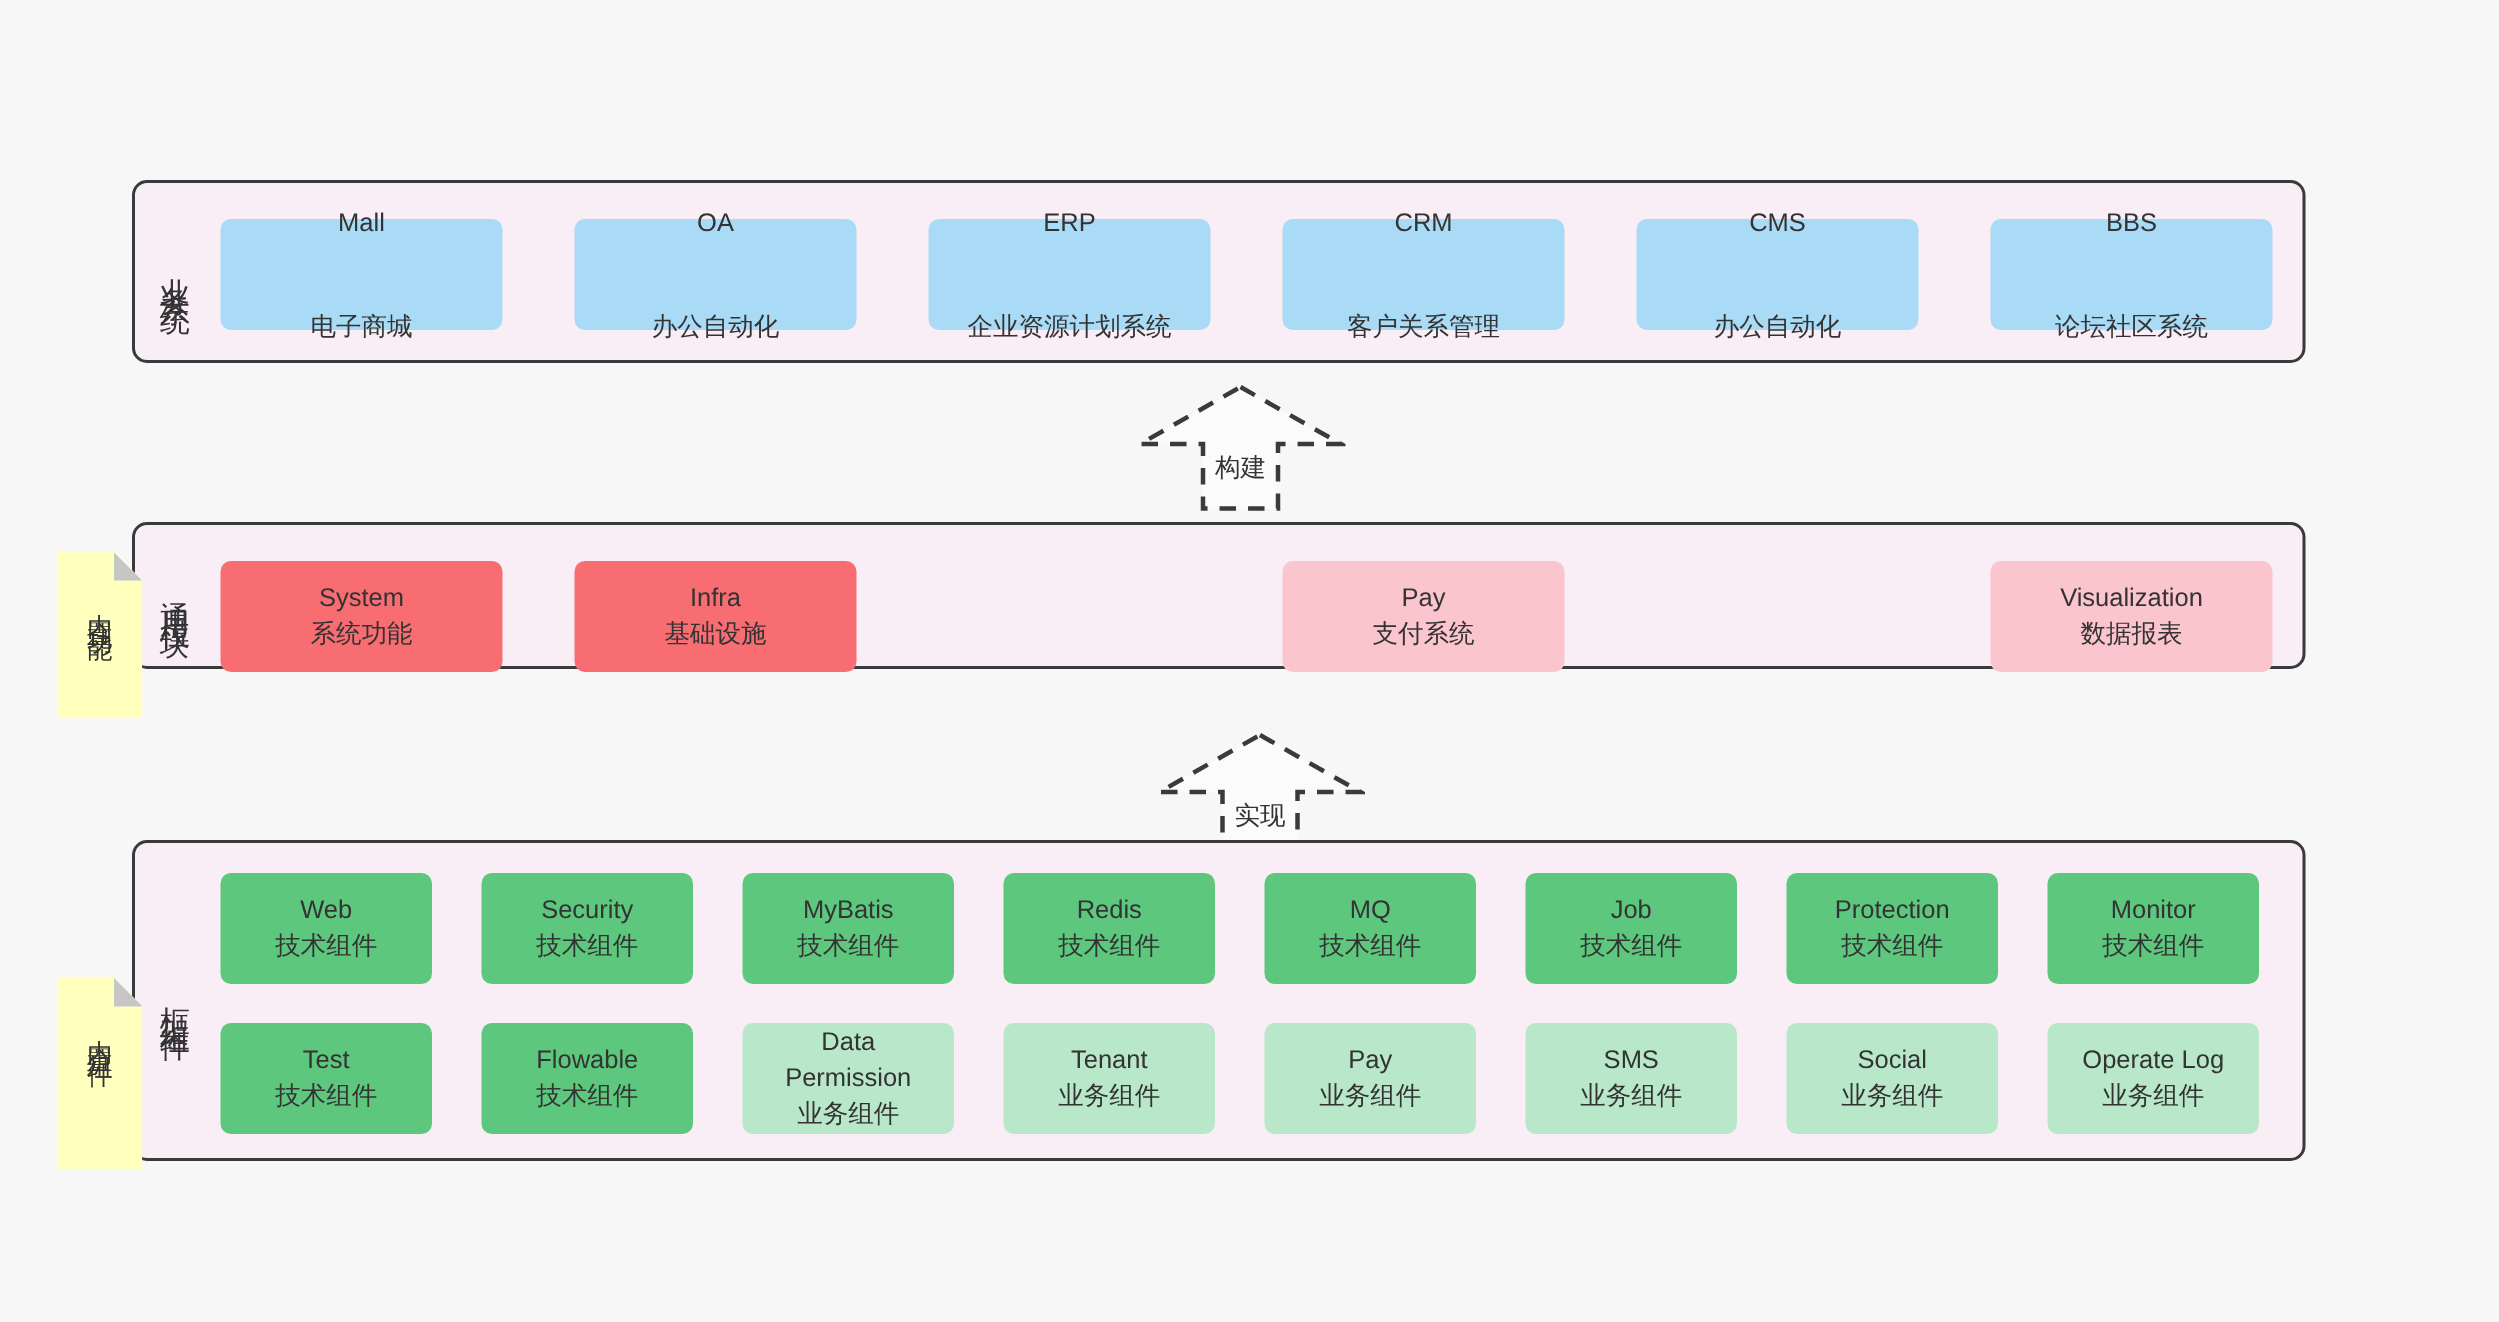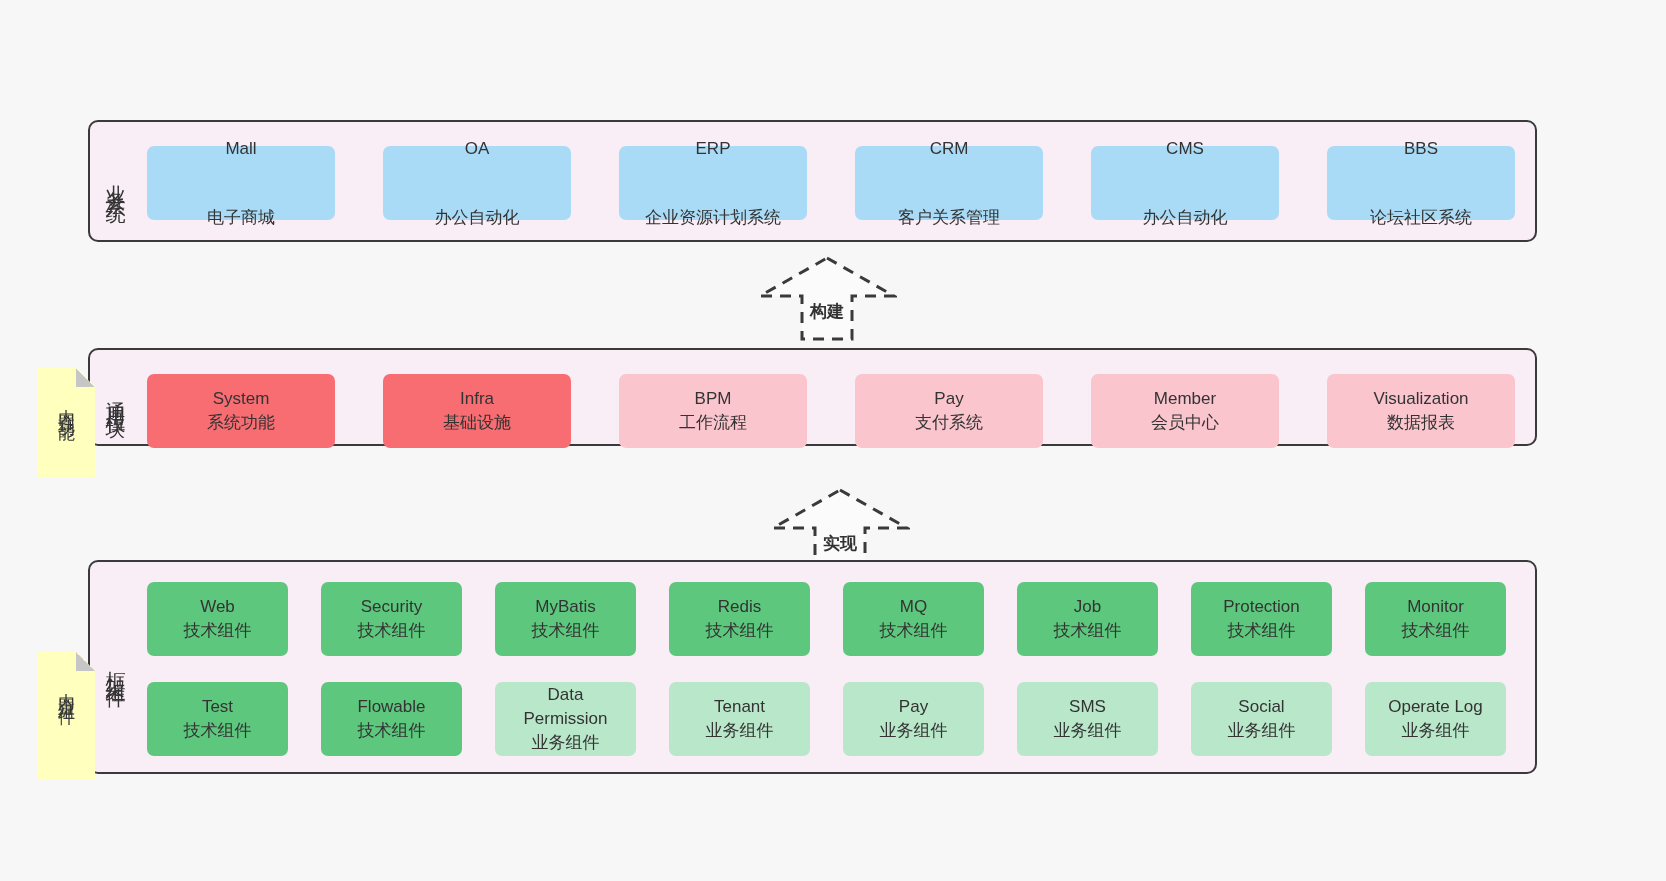--- a/index.html
+++ b/index.html
@@ -92,21 +92,20 @@
   .arrow svg { display:block; width:140px; height:88px; }
   .arrow-label {
     position:absolute;
     left:50%; top:44px;
     transform:translateX(-50%);
     background:#fbfbfb;
     padding:1px 3px;
     font-size:17px;
     color:#333;
     white-space:nowrap;
-    font-weight:bold;
   }
 </style>
 </head>
 <body>
 
 <div class="panel panel-business">
   <div class="vlabel">业务系统</div>
 
   <div class="box w6 c0 blue">
     <div>Mall</div>
@@ -149,31 +148,23 @@
   <div class="vlabel">通用模块</div>
 
   <div class="box w6 c0 red">
     <div>System</div>
     <div>系统功能</div>
   </div>
   <div class="box w6 c1 red">
     <div>Infra</div>
     <div>基础设施</div>
   </div>
-  <div class="box w6 c2 pink">
-    <div>BPM</div>
-    <div>工作流程</div>
-  </div>
   <div class="box w6 c3 pink">
     <div>Pay</div>
     <div>支付系统</div>
-  </div>
-  <div class="box w6 c4 pink">
-    <div>Member</div>
-    <div>会员中心</div>
   </div>
   <div class="box w6 c5 pink">
     <div>Visualization</div>
     <div>数据报表</div>
   </div>
 </div>
 
 <div class="arrow arrow-implement">
   <svg viewBox="0 0 140 88">
     <polygon points="70,3 137,41 95,41 95,84 45,84 45,41 3,41" fill="#fbfbfb" stroke="#3a3a3a" stroke-width="3" stroke-dasharray="11 8"></polygon>

